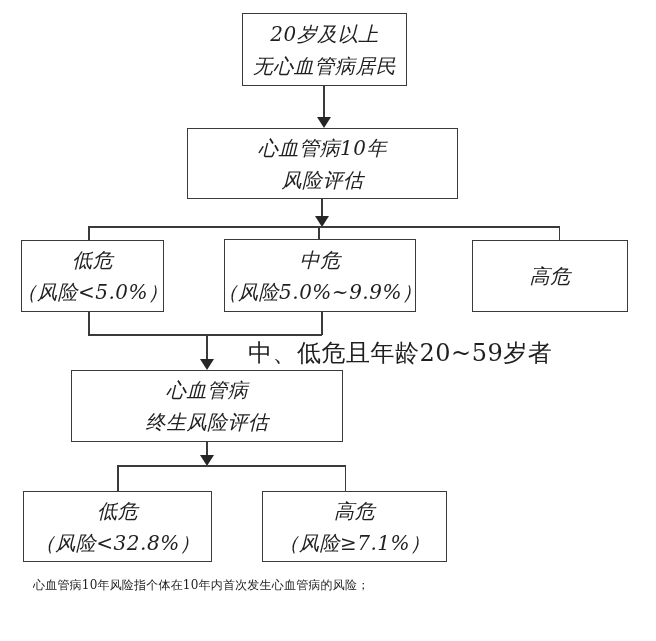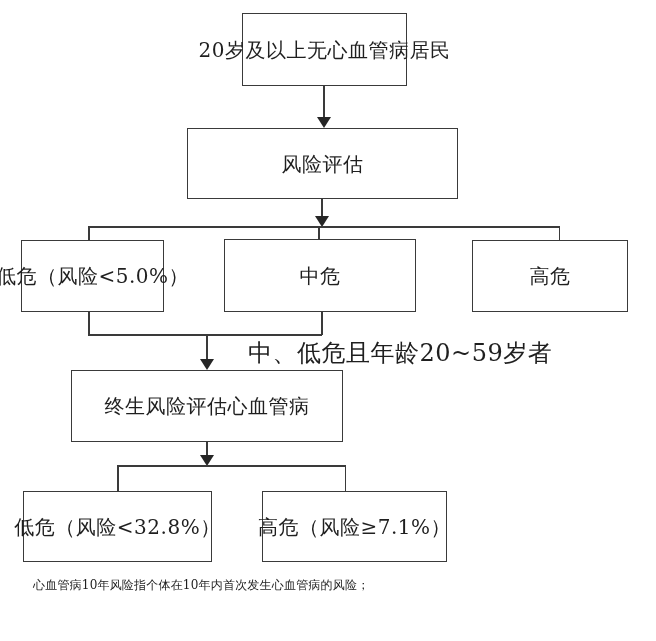--- a/index.html
+++ b/index.html
@@ -9,25 +9,26 @@
     background:#ffffff;
     font-family:"DejaVu Serif","Liberation Serif",serif;
     color:#1f1f1f;
     overflow:hidden;
   }
   .node{
     position:absolute;
     border:1.6px solid #3a3a3a;
     background:#ffffff;
     display:flex;
-    flex-direction:row;
+    flex-direction:column;
     align-items:center;
     justify-content:center;
     text-align:left;
     box-sizing:border-box;
+    font-style:italic;
   }
   .node .ln{
     font-size:20px;
     line-height:32px;
     white-space:nowrap;
     letter-spacing:0.5px;
   }
   .vline,.hline{position:absolute;background:#3a3a3a;}
   .vline{width:1.6px;}
   .hline{height:1.6px;}
@@ -55,39 +56,41 @@
 <body>
 
 <div class="canvas">
 
   <div class="node" style="left:242px;top:13px;width:165px;height:73px;">
     <div class="ln">20岁及以上</div>
     <div class="ln">无心血管病居民</div>
   </div>
 
   <div class="node" style="left:187px;top:128px;width:271px;height:71px;">
+    <div class="ln">心血管病10年</div>
     <div class="ln">风险评估</div>
   </div>
 
   <div class="node" style="left:21px;top:240px;width:143px;height:72px;">
     <div class="ln">低危</div>
     <div class="ln">（风险&lt;5.0%）</div>
   </div>
 
   <div class="node" style="left:224px;top:239px;width:192px;height:73px;">
     <div class="ln">中危</div>
+    <div class="ln">（风险5.0%~9.9%）</div>
   </div>
 
   <div class="node" style="left:472px;top:240px;width:156px;height:72px;">
     <div class="ln">高危</div>
   </div>
 
   <div class="node" style="left:71px;top:370px;width:272px;height:72px;">
+    <div class="ln">心血管病</div>
     <div class="ln">终生风险评估</div>
-    <div class="ln">心血管病</div>
   </div>
 
   <div class="node" style="left:23px;top:491px;width:189px;height:71px;">
     <div class="ln">低危</div>
     <div class="ln">（风险&lt;32.8%）</div>
   </div>
 
   <div class="node" style="left:262px;top:491px;width:185px;height:71px;">
     <div class="ln">高危</div>
     <div class="ln">（风险≥7.1%）</div>

